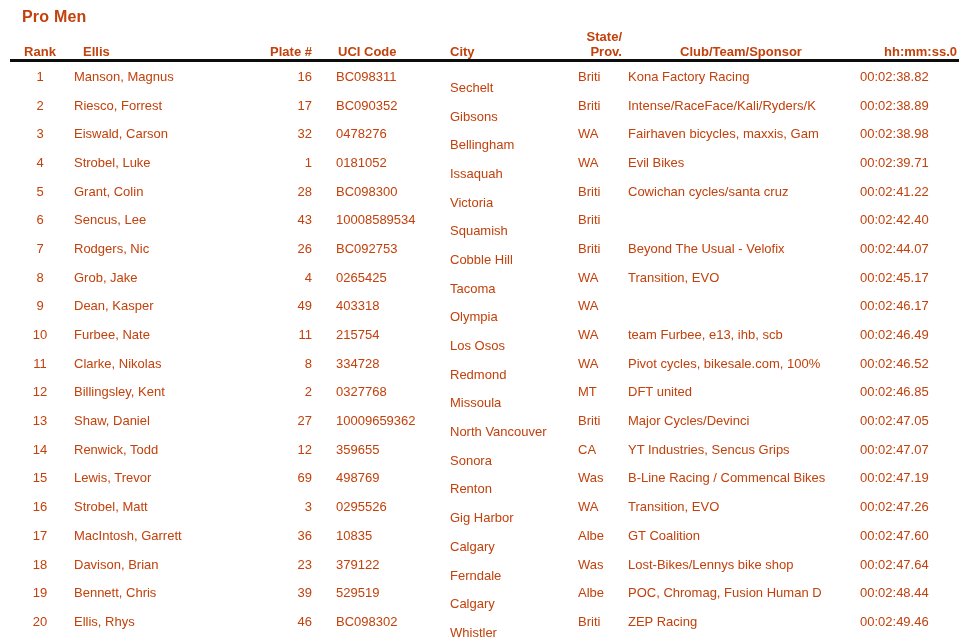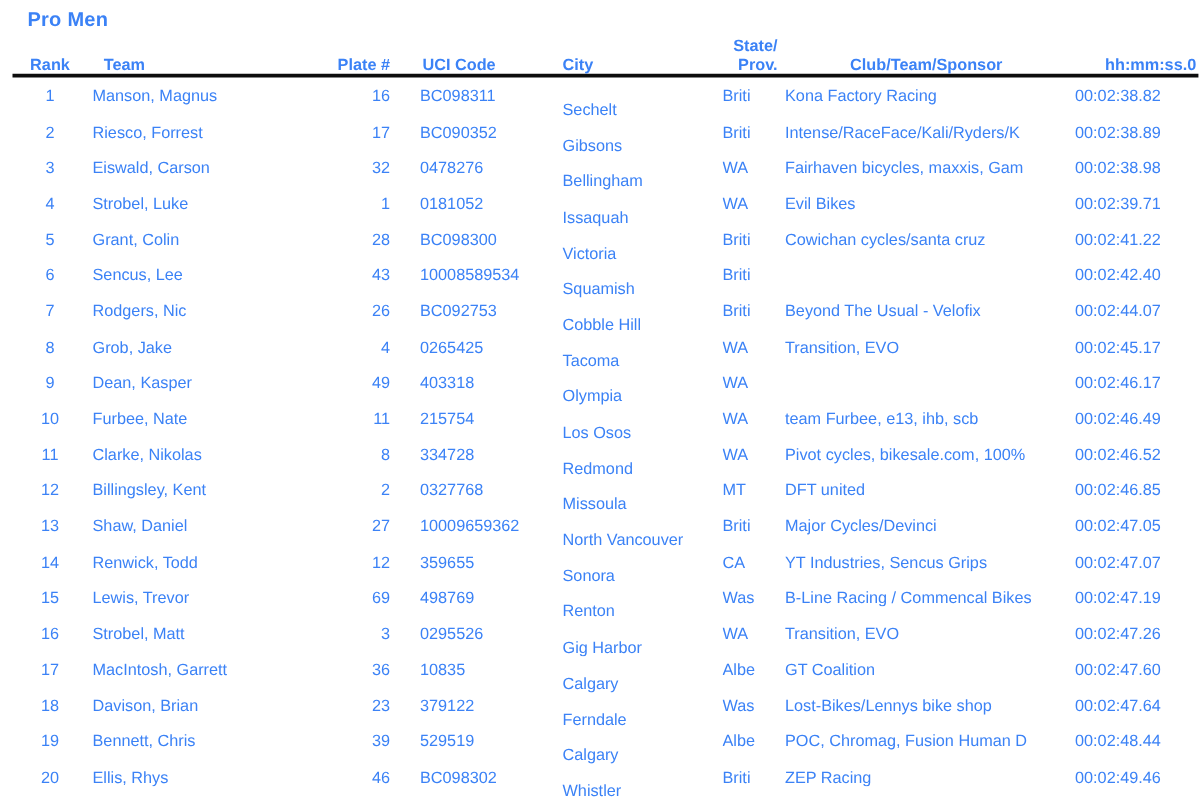--- a/index.html
+++ b/index.html
@@ -2,21 +2,21 @@
 <html><head>
 <meta charset="utf-8">
 <style>
   * { margin: 0; padding: 0; box-sizing: border-box; }
   html, body { background: #ffffff; }
   .page {
     position: relative;
     width: 959px;
     height: 638px;
     background: #ffffff;
-    color: #3b82f6;
+    color: #c2410c;
     font-family: "Liberation Sans", sans-serif;
     overflow: hidden;
   }
   .title {
     padding: 6px 0 0 22px;
     font-size: 16px;
     font-weight: bold;
     line-height: 22px;
     letter-spacing: 0.2px;
   }
@@ -63,21 +63,21 @@
 </style>
 </head>
 <body>
 
 <div class="page">
 
   <div class="title">Pro Men</div>
 
   <div class="grid header-row">
     <div class="hcell h-rank">Rank</div>
-    <div class="hcell h-name">Team</div>
+    <div class="hcell h-name">Ellis</div>
     <div class="hcell h-plate">Plate #</div>
     <div class="hcell h-uci">UCI Code</div>
     <div class="hcell h-city">City</div>
     <div class="hcell h-state">
       <div>State/</div>
       <div>Prov.</div>
     </div>
     <div class="hcell h-club">Club/Team/Sponsor</div>
     <div class="hcell h-time">hh:mm:ss.0</div>
   </div>

